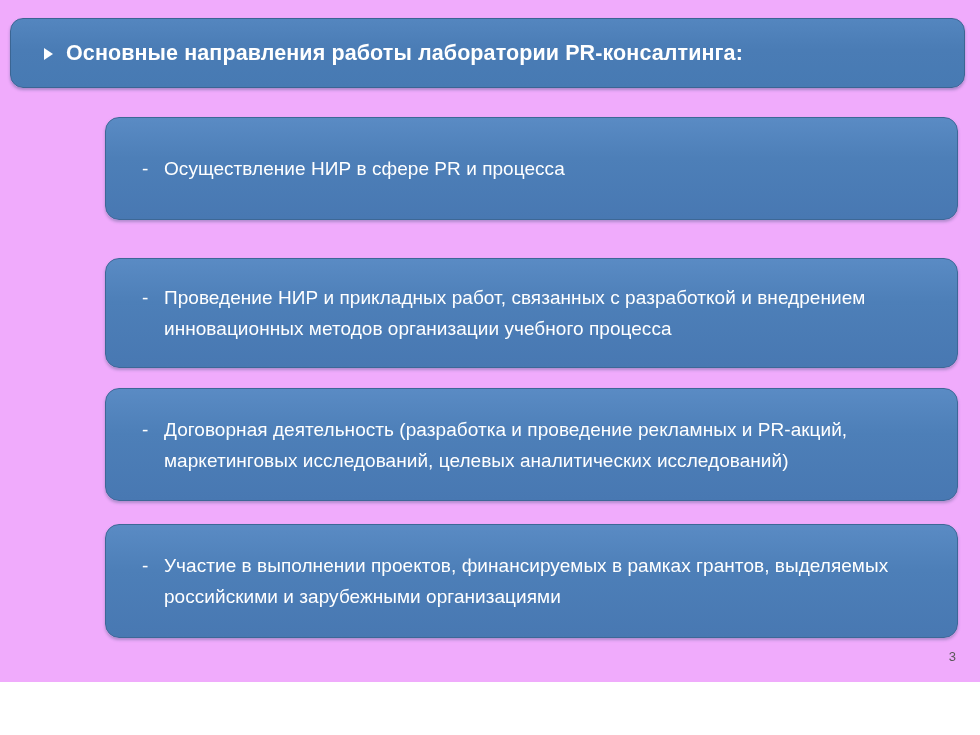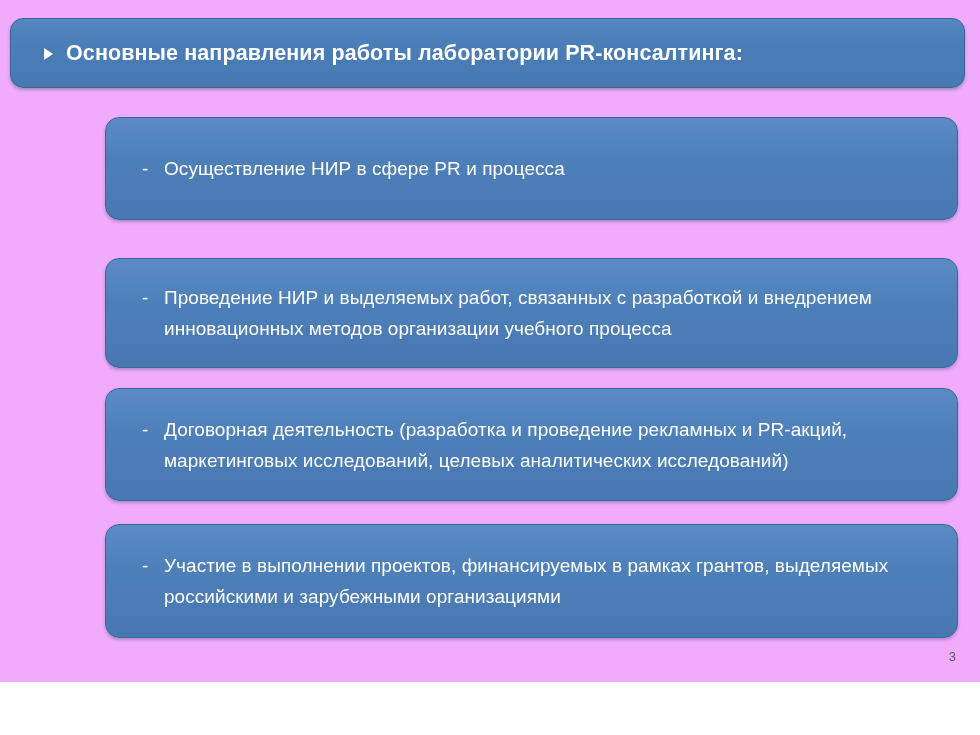--- a/index.html
+++ b/index.html
@@ -113,21 +113,21 @@
   <div class="item-box" id="box-0">
     <div class="item-inner">
       <span class="dash">-</span>
       <span class="item-text">Осуществление НИР в сфере PR и процесса</span>
     </div>
   </div>
 
   <div class="item-box" id="box-1">
     <div class="item-inner">
       <span class="dash">-</span>
-      <span class="item-text">Проведение НИР и выделяемых работ, связанных с разработкой и внедрением инновационных методов организации учебного процесса</span>
+      <span class="item-text">Проведение НИР и прикладных работ, связанных с разработкой и внедрением инновационных методов организации учебного процесса</span>
     </div>
   </div>
 
   <div class="item-box" id="box-2">
     <div class="item-inner">
       <span class="dash">-</span>
       <span class="item-text">Договорная деятельность (разработка и проведение рекламных и PR-акций, маркетинговых исследований, целевых аналитических исследований)</span>
     </div>
   </div>
 

